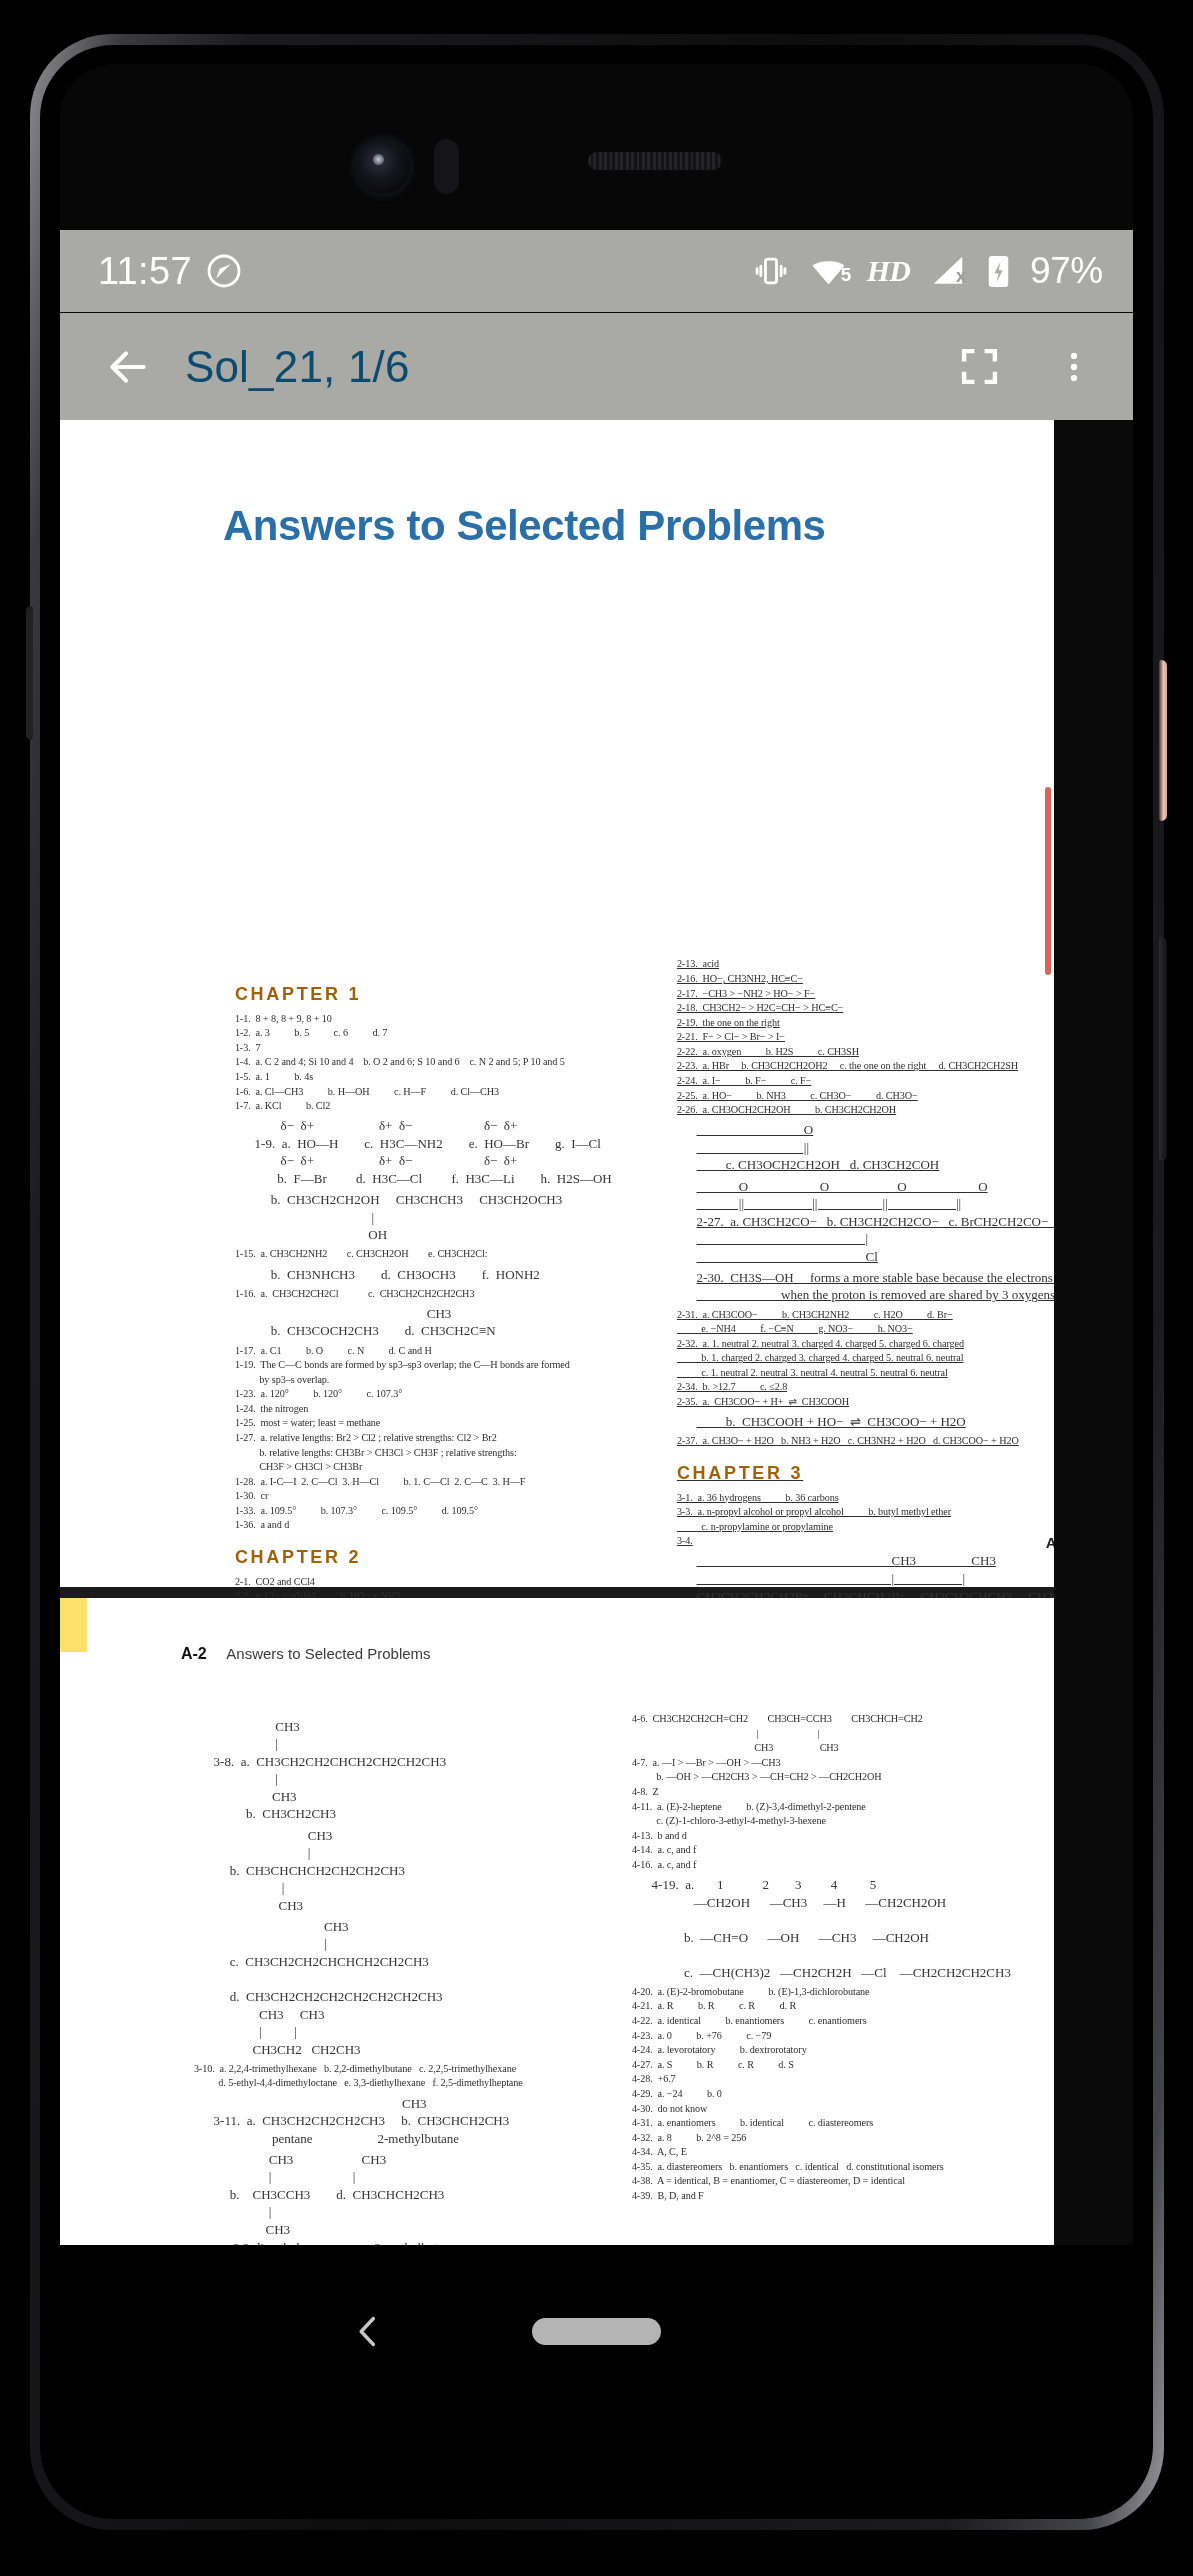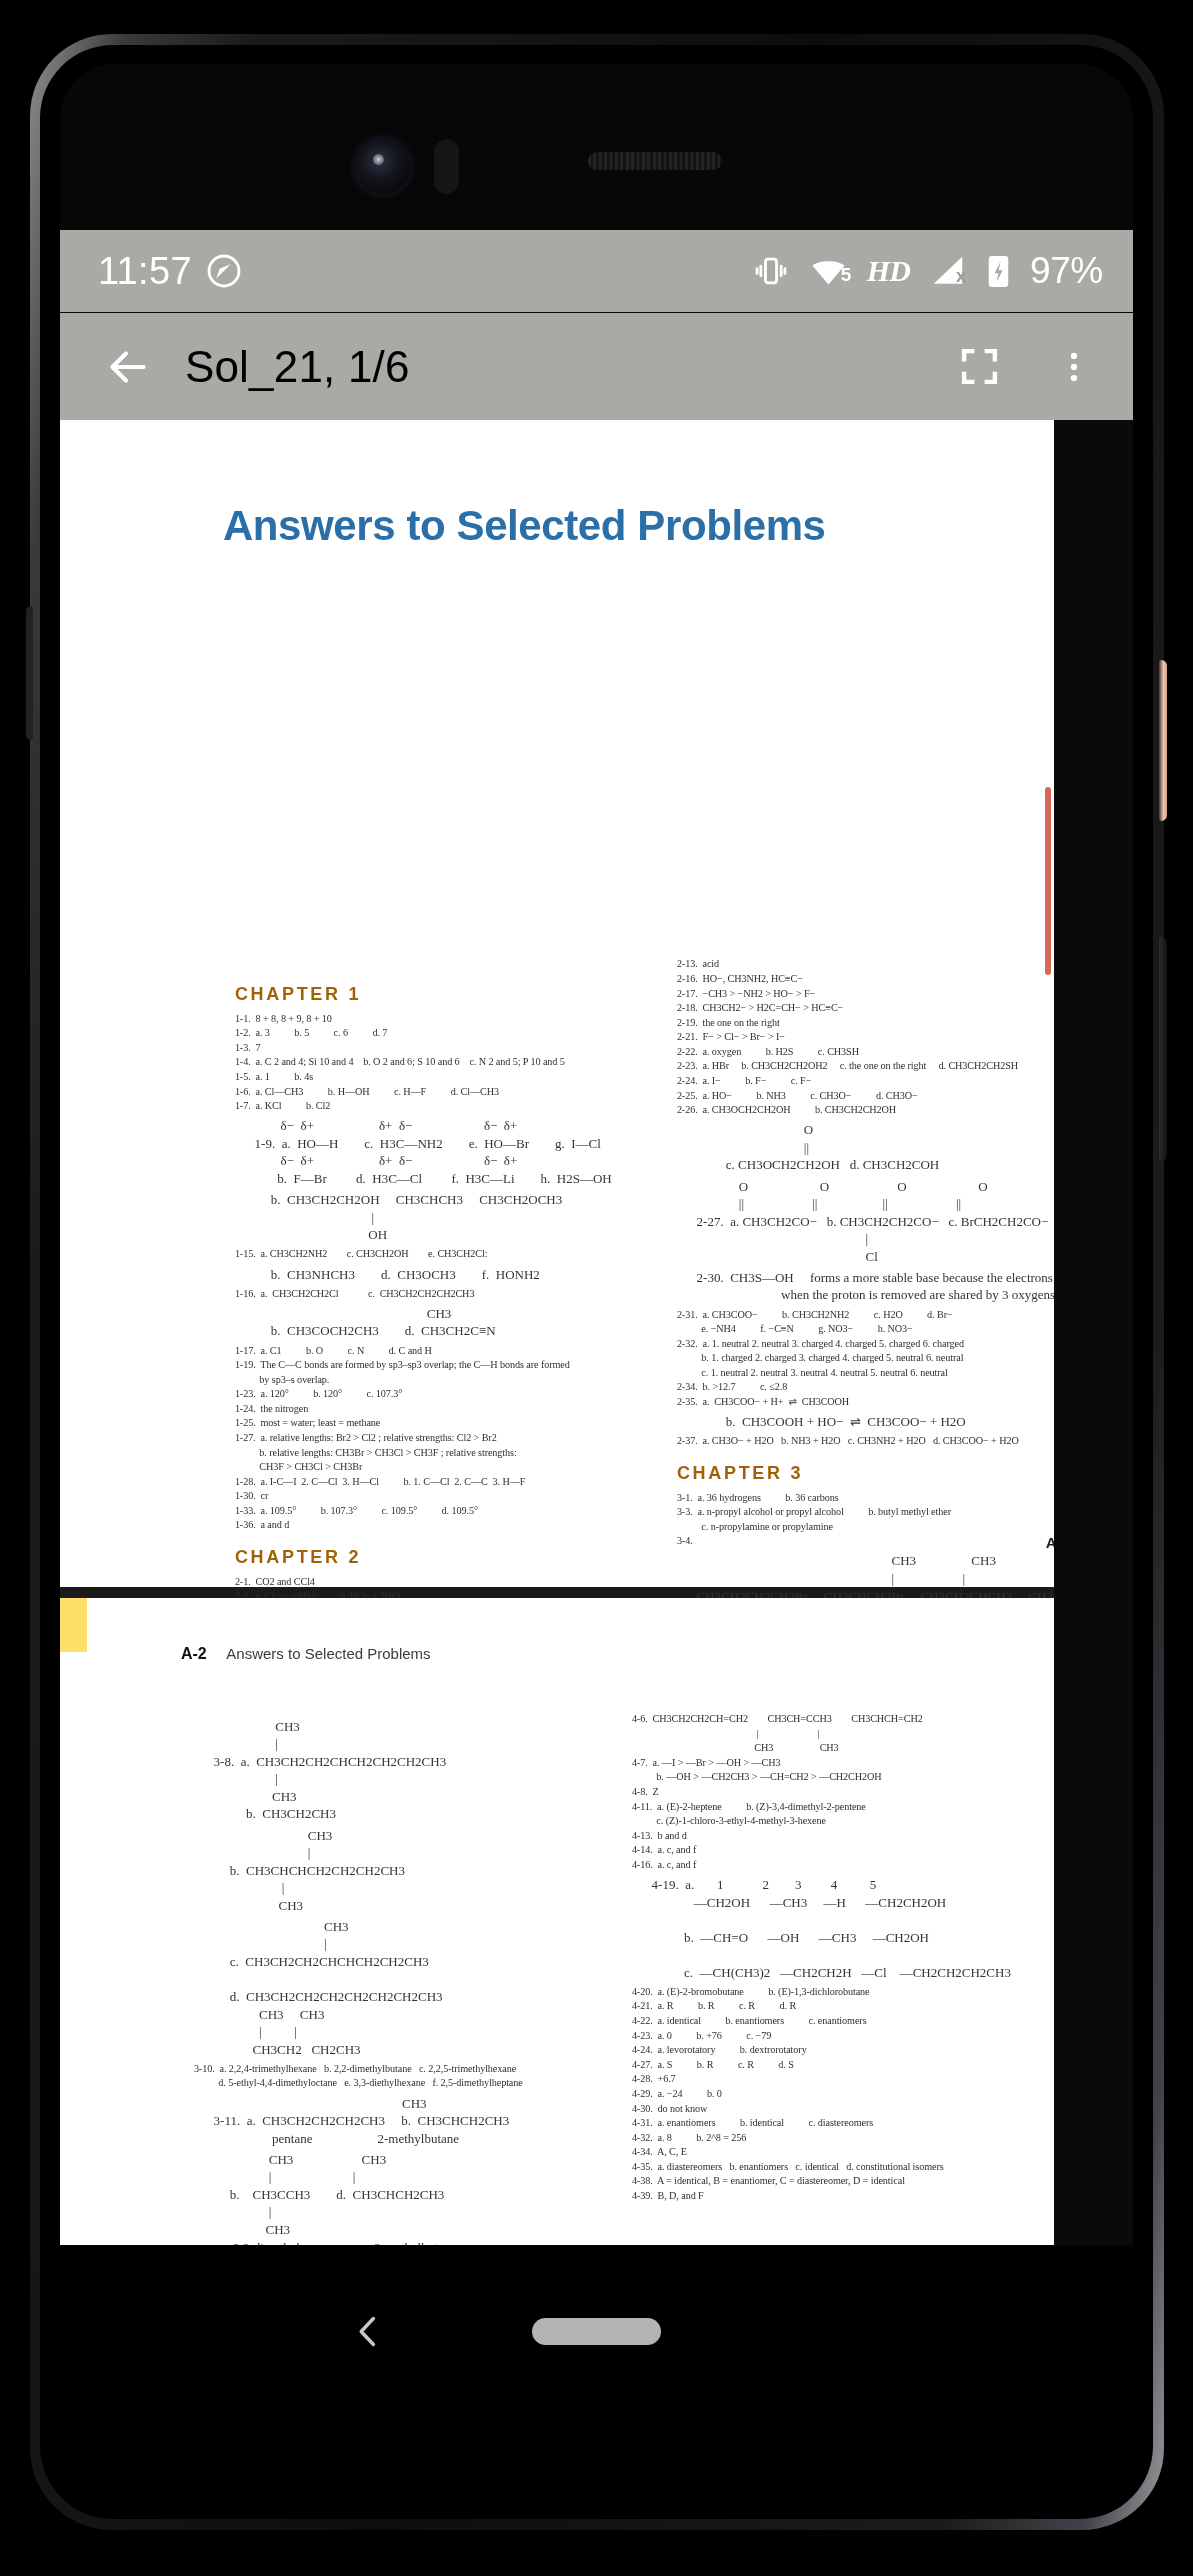--- a/index.html
+++ b/index.html
@@ -83,21 +83,21 @@
   .hd-text { font-size: 30px; font-style: italic; font-weight: 700; font-family: "Liberation Serif", serif; letter-spacing:-0.9px;}
 
   
   #app-toolbar {
     position: absolute; left: 0; top: 249px; width: 1073px; height: 107px;
     background: #a9aaa5;
     display: flex; align-items: center; padding: 0 27px 0 32px;
   }
   #back-arrow-btn { width: 70px; height: 70px; display:flex; align-items:center; justify-content:center; cursor:pointer;}
   #toolbar-title {
-    color: #000000; font-size: 44px; font-weight: 400; margin-left: 23px;
+    color: #0c4a6e; font-size: 44px; font-weight: 400; margin-left: 23px;
     letter-spacing: 0.2px; white-space: nowrap;
   }
   #toolbar-actions { margin-left: auto; display: flex; align-items: center; gap: 32px; }
   .tb-btn { width: 63px; height: 63px; display:flex; align-items:center; justify-content:center; cursor: pointer; }
 
   
   #doc-viewport {
     position: absolute; left: 0; top: 356px; width: 994px; height: 1825px;
     background: #1b1b1b; overflow: hidden;
   }
@@ -115,21 +115,21 @@
   }
 
   #doc-title {
     position: absolute; left: 163px; top: 82px;
     font-family: "Liberation Sans", sans-serif;
     font-size: 42px; color: #2b6fa8; font-weight: 600; letter-spacing: -0.4px;
   }
 
   .col { position: absolute; font-family: "Liberation Serif", serif; color: #2e2e2e; }
   .col-left-1  { left: 175px; top: 564px; width: 376px; }
-  .col-right-1 { left: 617px; top: 537px; width: 394px; }
+  .col-right-1 { left: 617px; top: 537px; width: 394px; text-decoration: underline; }
   .col-left-2  { left: 134px; top: 116px; width: 394px; }
   .col-right-2 { left: 572px; top: 114px; width: 429px; }
 
   .chapter-head {
     font-family: "Liberation Sans", sans-serif;
     color: #a16207; font-weight: 700; font-size: 18px;
     letter-spacing: 2.7px; margin: 14.3px 0 6.3px;
   }
   .chapter-head:first-child { margin-top: 0; }
   .ans-line {

